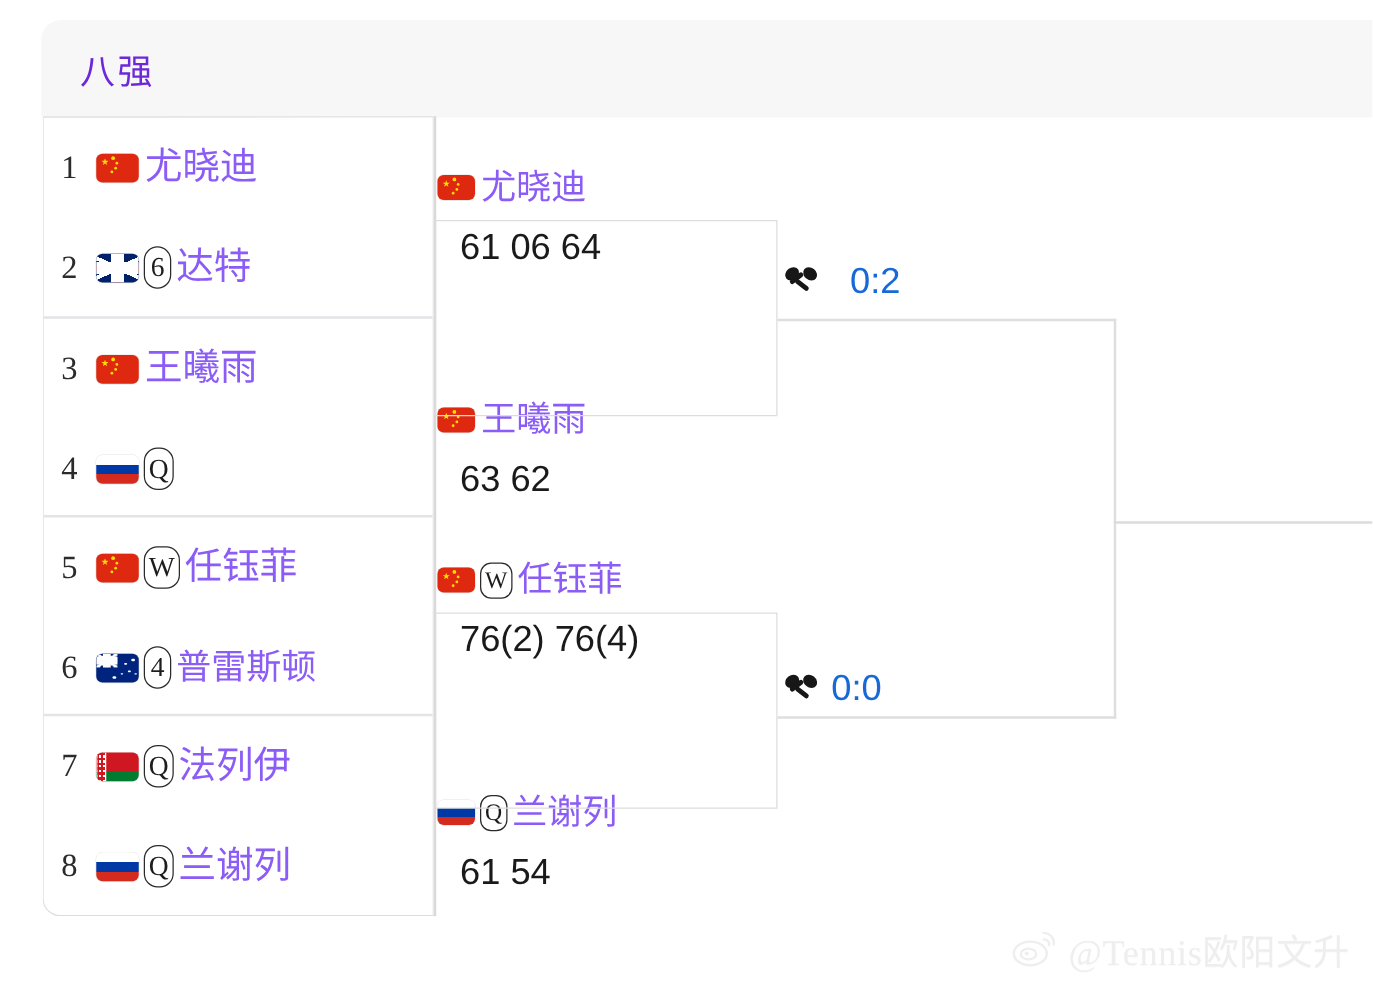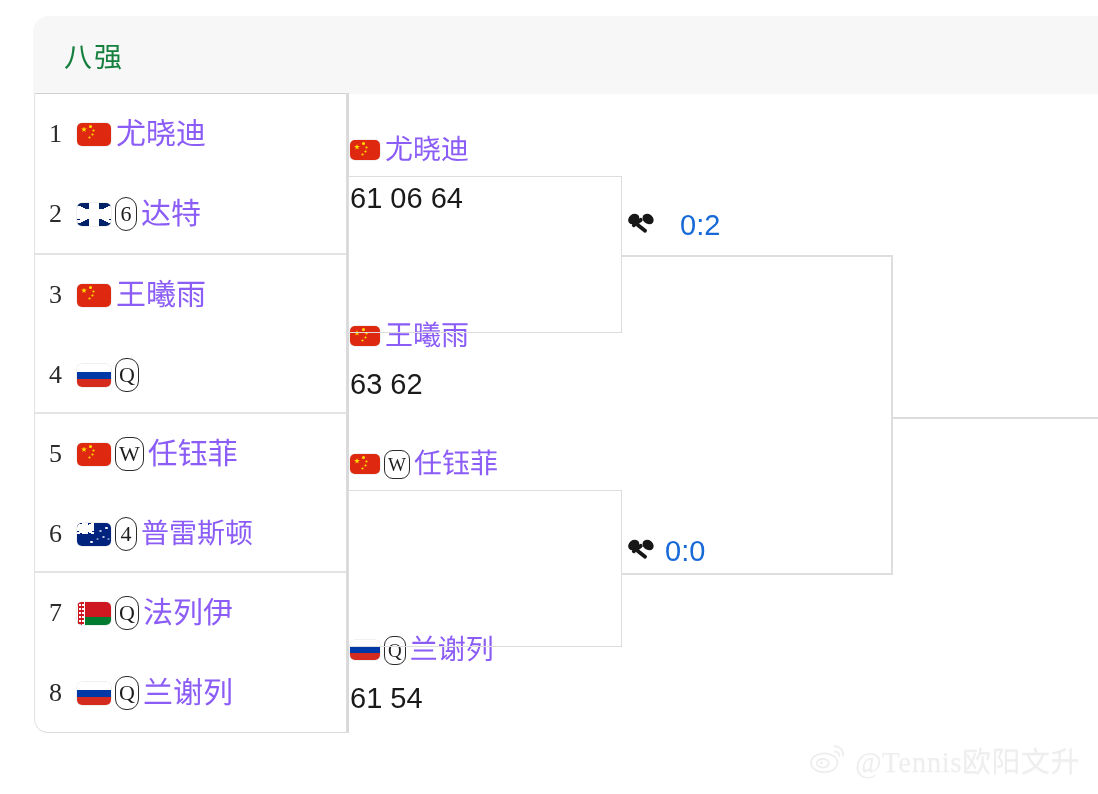--- a/index.html
+++ b/index.html
@@ -37,21 +37,21 @@
     border-top-left-radius: 16px;
     box-sizing: border-box;
   }
   .bracket-header-title {
     position: absolute;
     left: 31px;
     top: 50%;
     transform: translateY(-50%);
     font-size: 28px;
     letter-spacing: 2px;
-    color: #15803d;
+    color: #6d28d9;
     font-family: "Liberation Sans", "DejaVu Sans", sans-serif;
     white-space: nowrap;
   }
 
   
   .round1-card {
     position: absolute;
     left: 34px;
     top: 93px;
     width: 313px;
@@ -286,20 +286,21 @@
   .r2-name-row.bot { top: 186px; }
 
   .r2-score {
     position: absolute;
     left: 2px;
     font-size: 29px;
     line-height: 1;
     color: #1a1a1a;
     white-space: nowrap;
     font-family: "Liberation Sans", "DejaVu Sans", sans-serif;
+    padding-left: 18px;
   }
   .r2-score.top { top: 63px; }
   .r2-score.bot { top: 249px; text-align: center; }
 
   
   .r2-box {
     position: absolute;
     left: 348px;
     width: 274px;
     border: 1.5px solid #dddddd;
@@ -463,20 +464,21 @@
     <div class="r2-score bot">63 62</div>
   </div>
   <div class="r2-box b0"></div>
 
   <div class="r2-match m1">
     <div class="r2-name-row top">
       <span class="flag flag-cn small"></span>
       <span class="status-badge mini">W</span>
       <span class="player-name sm">任钰菲</span>
     </div>
+    <div class="r2-score top">76(2) 76(4)</div>
     <div class="r2-name-row bot">
       <span class="flag flag-ru small"></span>
       <span class="status-badge mini">Q</span>
       <span class="player-name sm">兰谢列</span>
     </div>
     <div class="r2-score bot">61 54</div>
   </div>
   <div class="r2-box b1"></div>
 
   <div class="round3-box"></div>

